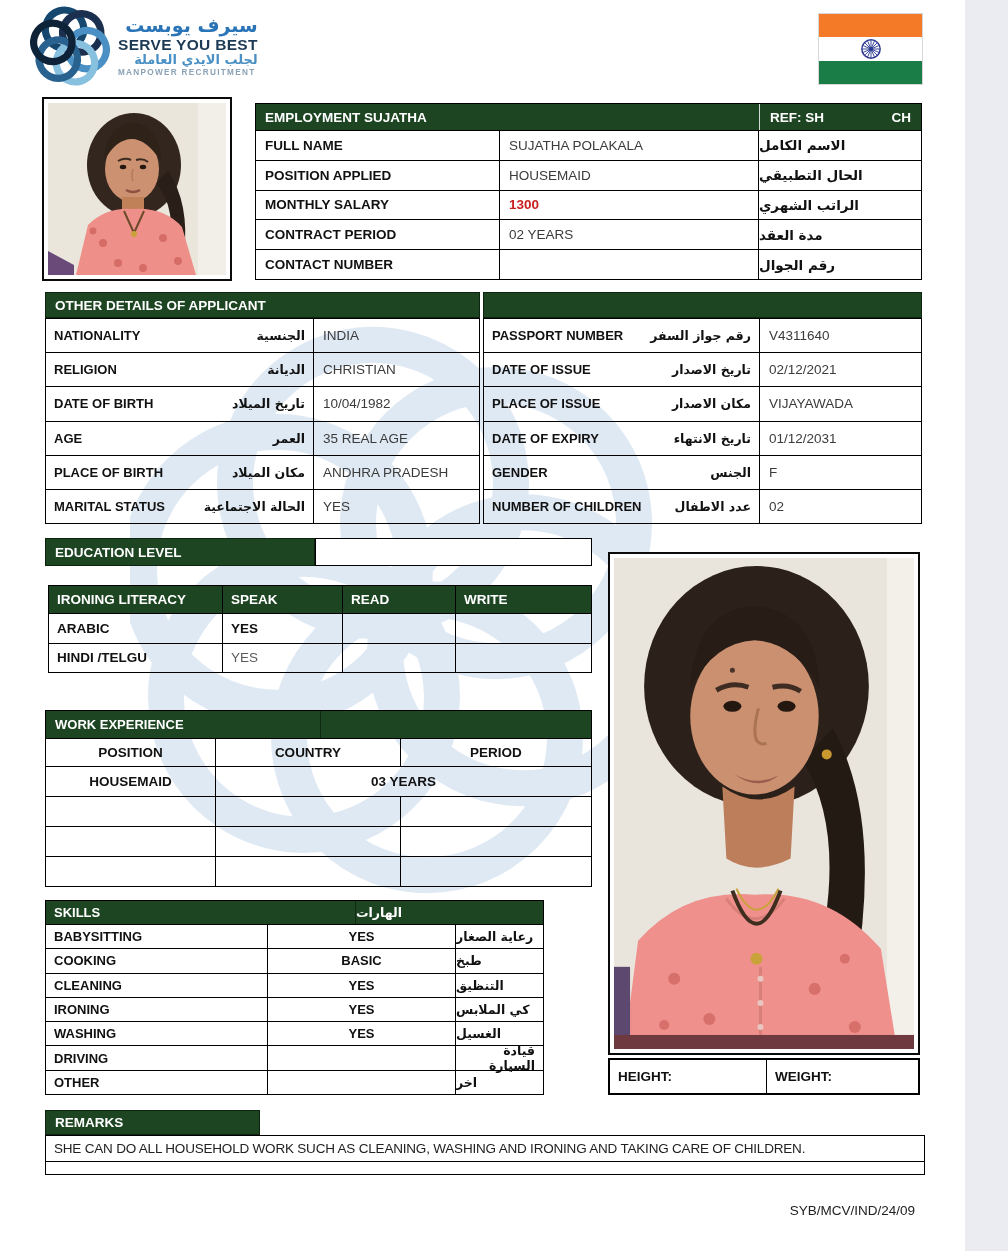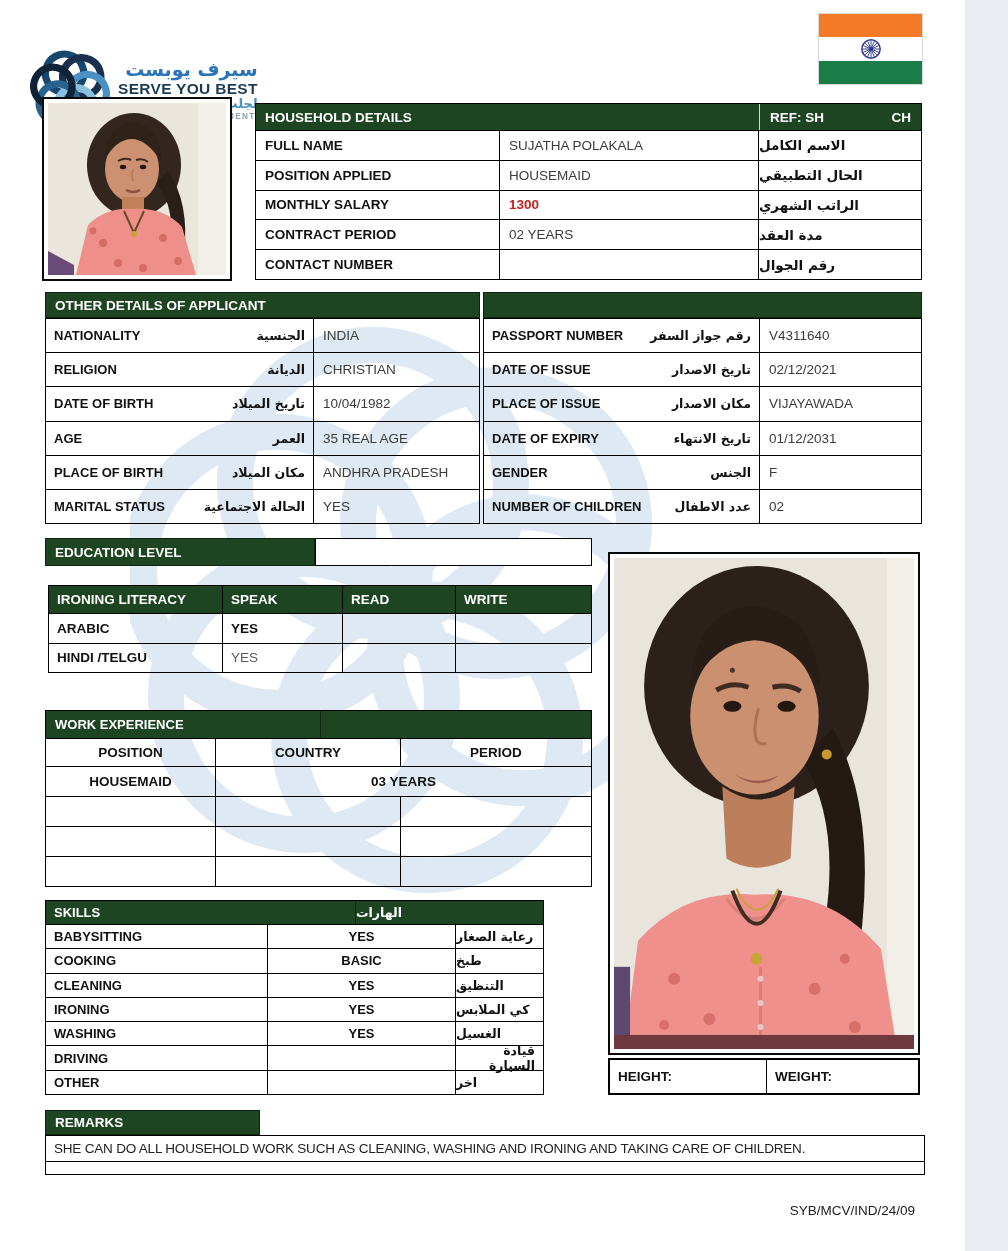--- a/index.html
+++ b/index.html
@@ -11,21 +11,21 @@
 
   
   .edge-strip{left:965px;top:0;width:43px;height:1251px;background:#ebecf1;z-index:3;}
 
   
   .watermark{left:130px;top:320px;width:540px;height:580px;z-index:0;opacity:.45;}
 
   .z1{z-index:1;}
 
   
-  .brand{left:30px;top:6px;display:flex;gap:8px;align-items:center;margin-top:44px;}
+  .brand{left:30px;top:6px;display:flex;gap:8px;align-items:center;}
   .brand-text{display:flex;flex-direction:column;line-height:1.12;}
   .brand-ar{font-size:19px;color:#2a74b8;}
   .brand-en{font-size:15.5px;font-weight:800;color:#1d3a55;letter-spacing:.3px;}
   .brand-tag-ar{font-size:13px;color:#4a90c4;}
   .brand-tag-en{font-size:8.2px;font-weight:700;color:#8ba1b5;letter-spacing:1.3px;}
 
   
   .flag{left:818px;top:13px;width:105px;height:72px;border:1px solid #d8d8d8;display:flex;flex-direction:column;}
   .flag .stripe{flex:1;position:relative;}
   .flag .chakra{position:absolute;left:50%;top:50%;transform:translate(-50%,-50%);}
@@ -199,21 +199,21 @@
           <circle cx="95" cy="165" r="4"></circle>
       </g>
       <path d="M76,108 L86,130 L96,108" stroke="#6b4a2a" stroke-width="2" fill="none"></path>
       <circle cx="86" cy="131" r="3" fill="#caa23a"></circle>
       <path d="M0,172 L0,148 L26,162 L26,172 Z" fill="#6a4a78"></path>
     </svg>
   </div>
 
   <section class="abs emp z1">
     <div class="emp-head">
-      <span class="t">HOUSEHOLD DETAILS</span>
+      <span class="t">EMPLOYMENT SUJATHA</span>
       <span class="refcell">
         <span>REF: SH</span>
         <span>CH</span>
       </span>
     </div>
     <div class="erow">
       <span class="c1">FULL NAME</span>
       <span class="c2">SUJATHA POLAKALA</span>
       <span class="c3 ar">الاسم الكامل</span>
     </div>

